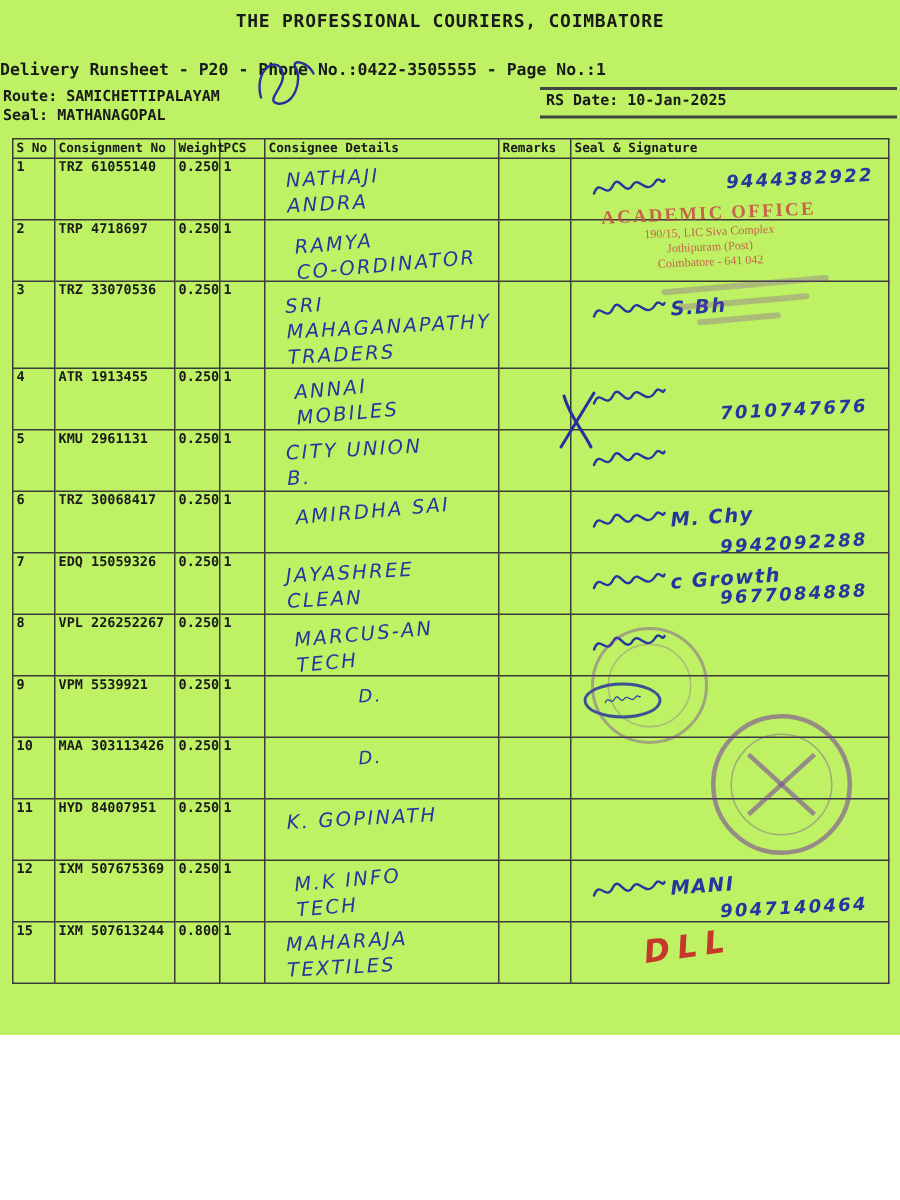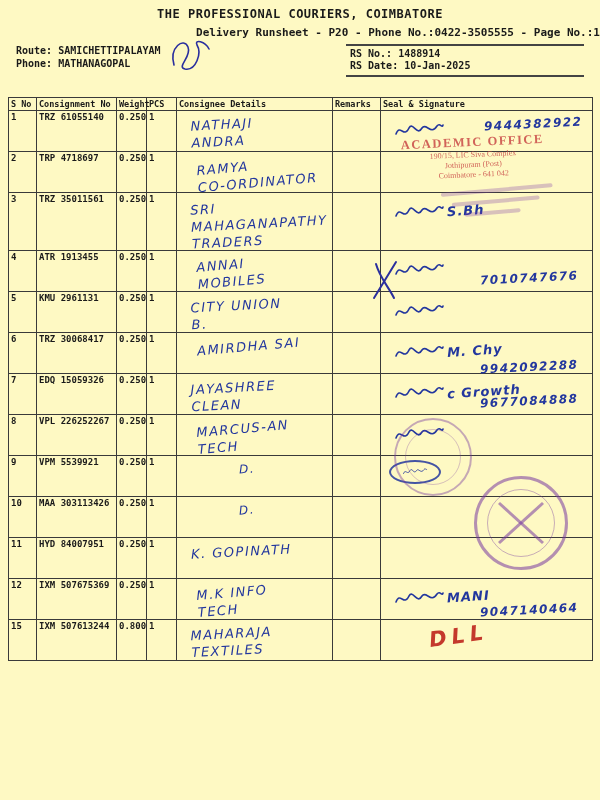--- a/index.html
+++ b/index.html
@@ -1,29 +1,29 @@
 <!DOCTYPE html>
 <html><head>
 <meta charset="utf-8">
 <style>
   * { margin:0; padding:0; box-sizing:border-box; }
   html,body { background:#ffffff; }
   .page {
-    width:600px; height:800px; position:relative; margin:0 auto;
-    background:#fef9c3; overflow:hidden;
+    width:600px; height:690px; position:relative; margin:0 auto;
+    background:#bef264; overflow:hidden;
     font-family:"DejaVu Sans Mono","Liberation Mono",monospace; color:#1a1a1a;
   }
   .doc-title { text-align:center; padding-top:7px; font-size:12px; font-weight:bold; letter-spacing:.5px; }
-  .doc-subtitle { text-align:right; margin-top:5px; font-size:11px; font-weight:bold; }
-  .info-bar { display:flex; justify-content:space-between; padding:5px 16px 0; }
+  .doc-subtitle { text-align:left; margin-top:19px; font-size:11px; font-weight:bold; }
+  .info-bar { display:flex; justify-content:space-between; padding:5px 2px 0; }
   .info-left div { font-size:10px; font-weight:bold; line-height:13px; white-space:nowrap; }
   .info-right { width:238px; border-top:2px solid #444; border-bottom:2px solid #444; padding:2px 4px 3px; align-self:flex-start; }
   .info-right div { font-size:10px; font-weight:bold; line-height:12px; }
 
-  table.runsheet { border-collapse:collapse; table-layout:fixed; width:584px; margin:20px 8px 0; }
+  table.runsheet { border-collapse:collapse; table-layout:fixed; width:584px; margin:8px 8px 0; }
   .runsheet th, .runsheet td {
     border:1px solid #3a3a3a; font-size:9px; font-weight:bold;
     text-align:left; vertical-align:top; padding:1px 2px; overflow:visible;
   }
   .runsheet thead th { height:13px; font-size:8.5px; white-space:nowrap; }
   .runsheet tbody td { height:41px; position:relative; }
 
   .hw { font-family:"DejaVu Sans","Liberation Sans",sans-serif; font-style:italic; color:#23379e; }
   .hw-consignee {
     display:inline-block; margin:4px 0 0 12px; font-size:13px; line-height:17px;
@@ -68,24 +68,23 @@
 <body>
 
 <div class="page">
 
   <div class="doc-title">THE PROFESSIONAL COURIERS, COIMBATORE</div>
   <div class="doc-subtitle">Delivery Runsheet - P20 - Phone No.:0422-3505555 - Page No.:1</div>
 
   <div class="info-bar">
     <div class="info-left">
       <div>Route: SAMICHETTIPALAYAM</div>
-      <div>Phone: MATHANAGOPAL</div>
+      <div>Seal: MATHANAGOPAL</div>
     </div>
     <div class="info-right">
-      <div>RS No.: 1488914</div>
       <div>RS Date: 10-Jan-2025</div>
     </div>
   </div>
 
   <svg class="overlay header-scribble" width="48" height="42" viewBox="0 0 48 42">
     <path d="M8 32 C3 14 18 4 22 14 C26 24 10 34 19 36 C30 38 36 20 31 12 C28 6 39 8 43 16" stroke="#2a2f9e" stroke-width="1.6" fill="none" stroke-linecap="round"></path>
   </svg>
 
   <table class="runsheet">
     <colgroup>
@@ -138,21 +137,21 @@
     </td>
     <td></td>
     <td class="c-sig">
 
       <span class="hw sig-name"></span>
       <span class="hw sig-phone"></span>
     </td>
   </tr>
         <tr>
     <td>3</td>
-    <td>TRZ 35011561</td>
+    <td>TRZ 33070536</td>
     <td>0.250</td>
     <td>1</td>
     <td>
       <span class="hw hw-consignee">SRI MAHAGANAPATHY
 TRADERS</span>
     </td>
     <td></td>
     <td class="c-sig">
       <svg class="sig-squiggle" width="52" height="24" viewBox="0 0 52 24">
         <path d="M3 15 C7 4 11 20 16 9 C20 2 24 18 29 9 C33 3 38 17 44 7 C47 3 49 10 50 6" stroke="#23379e" stroke-width="1.6" fill="none" stroke-linecap="round"></path>

